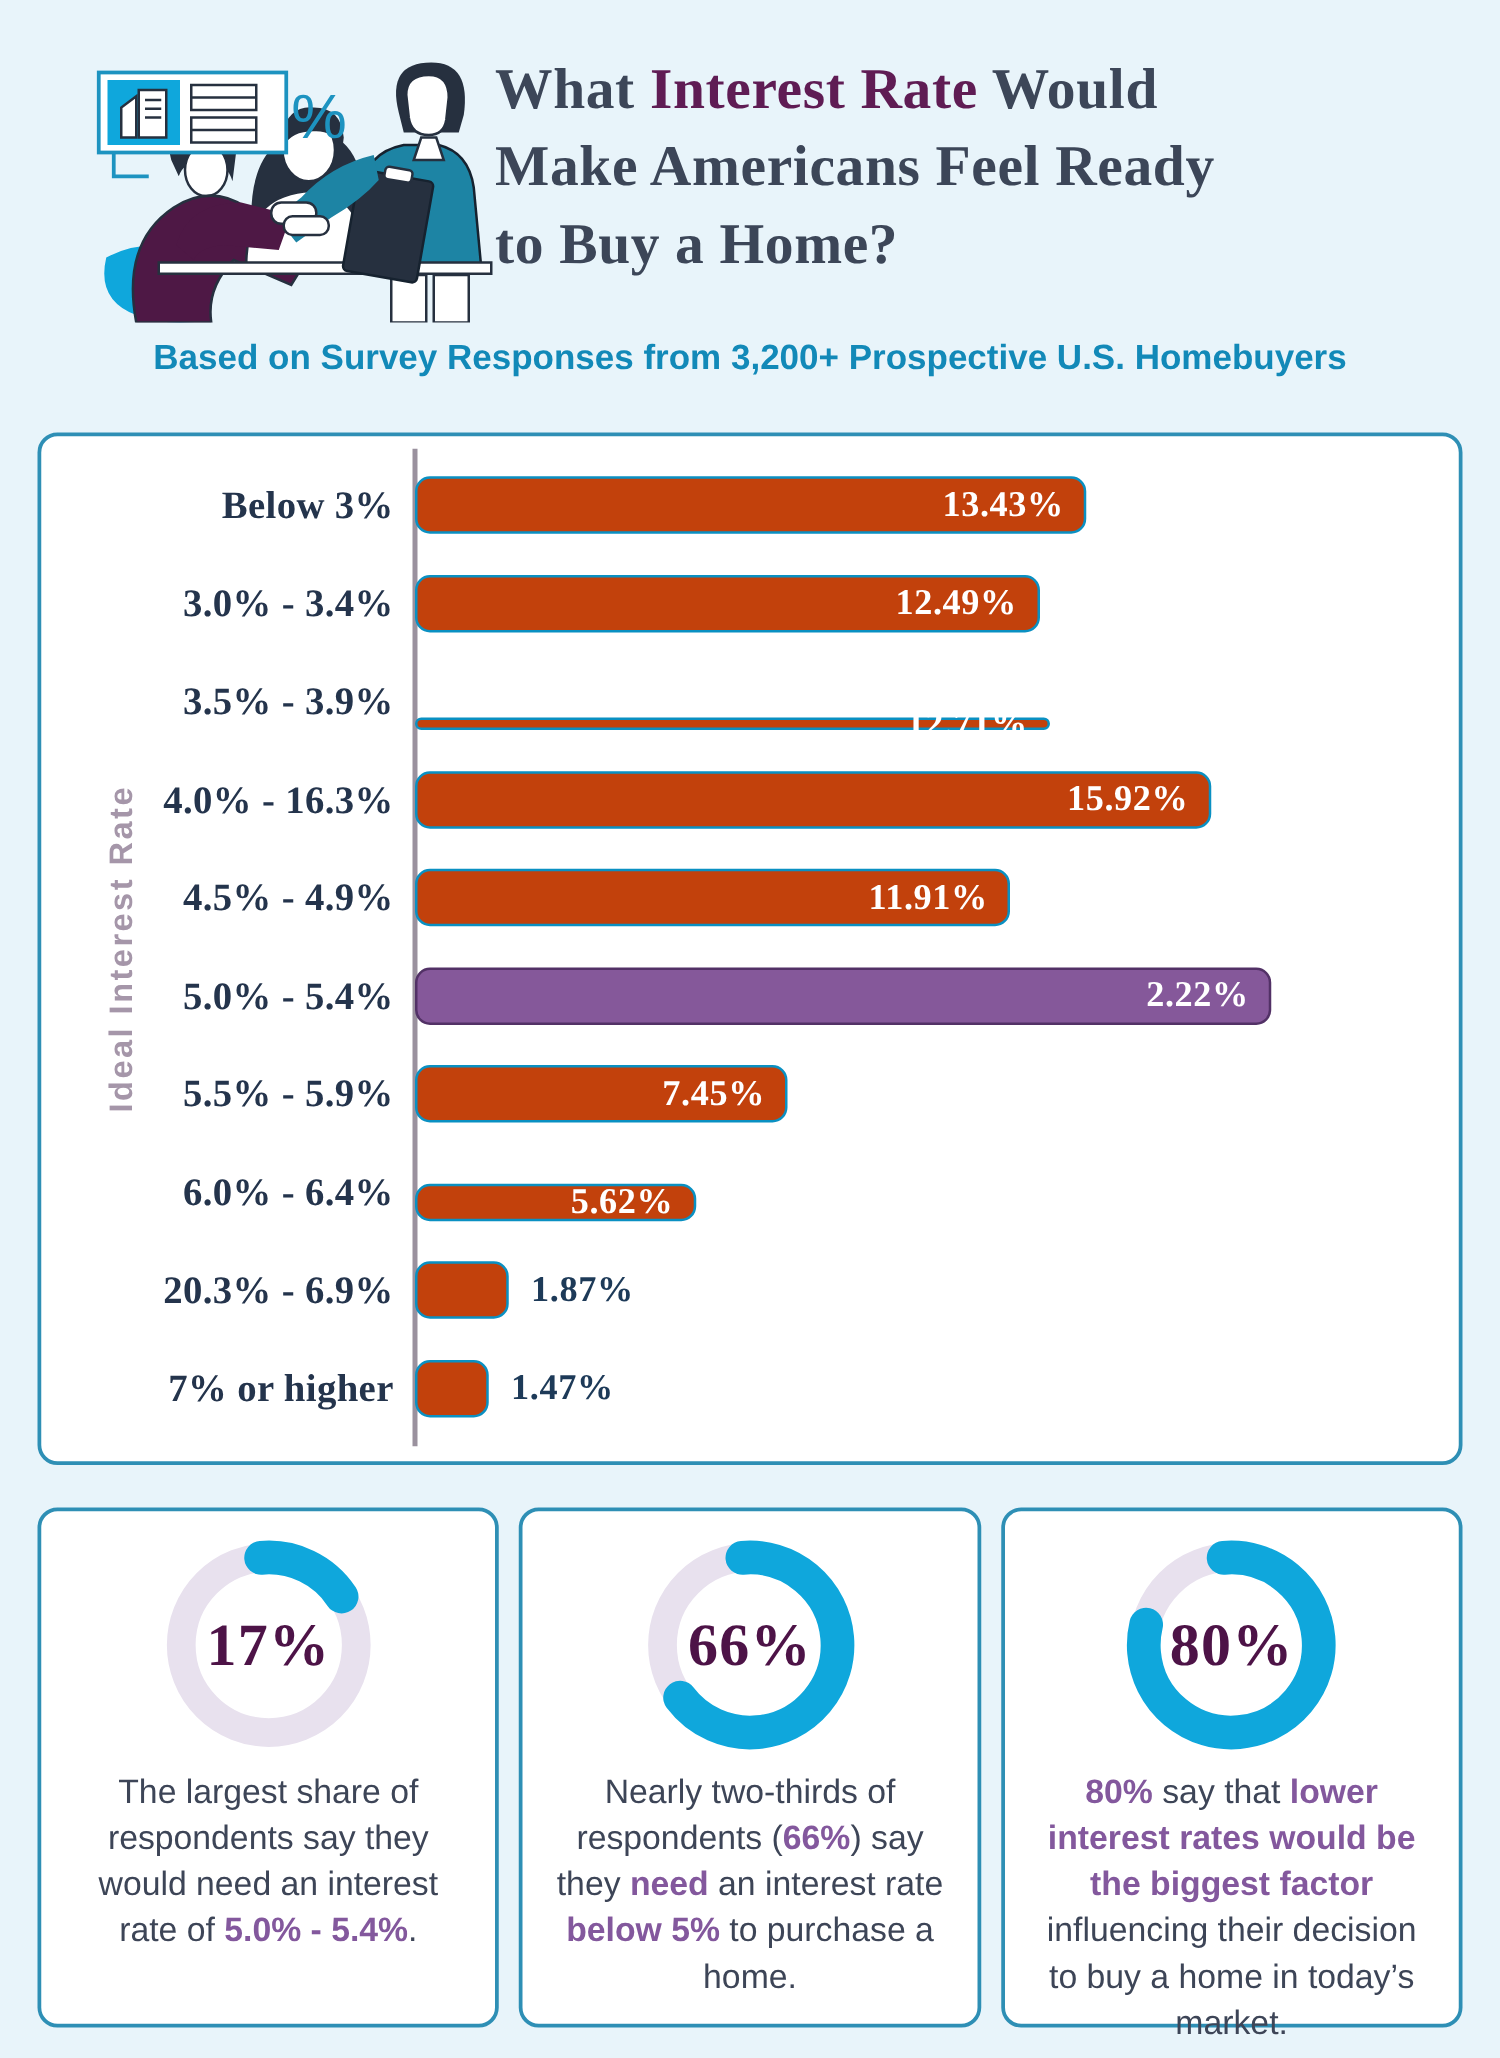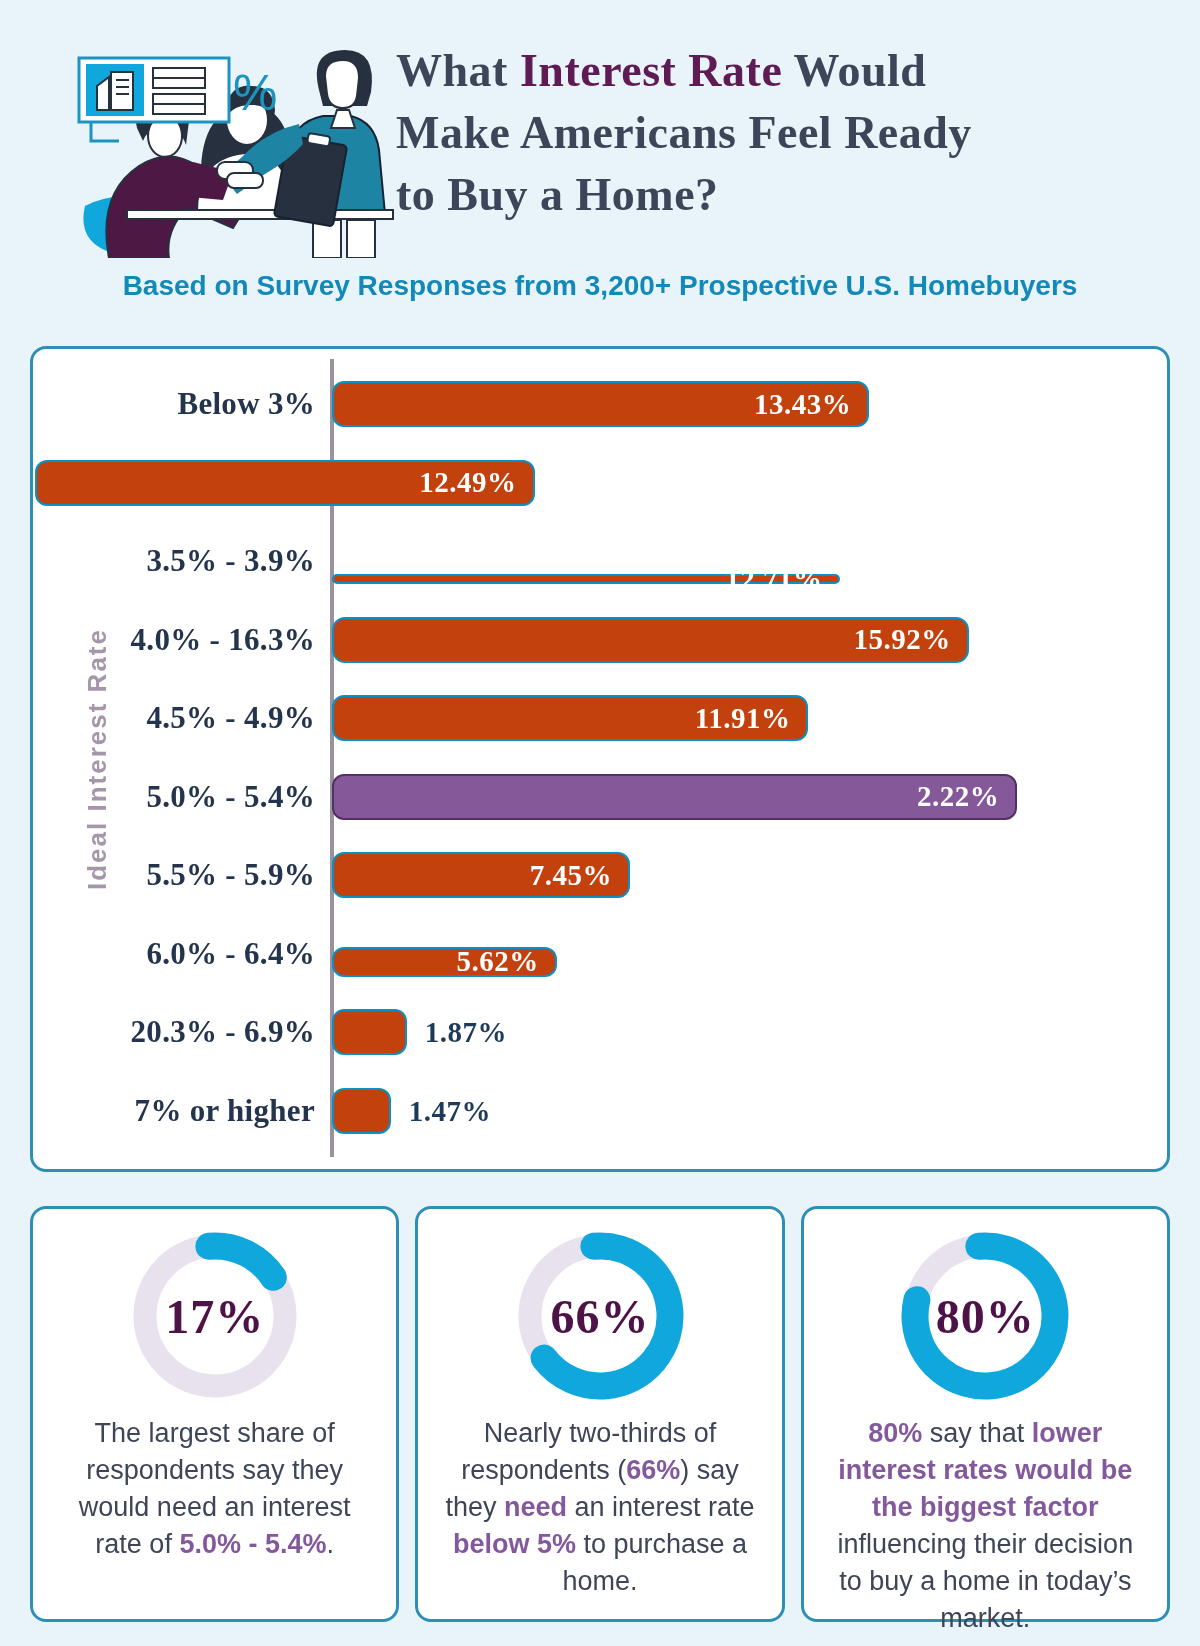--- a/index.html
+++ b/index.html
@@ -151,38 +151,39 @@
   <div class="rows">
       <div class="row">
         <div class="rlabel">Below 3%</div>
         <div class="track">
           <div class="bar" style="width: 537.2px;">
             <span class="val-in">13.43%</span>
           </div>
         </div>
       </div>
       <div class="row">
+        <div class="rlabel">3.0% - 3.4%</div>
         <div class="track">
           <div class="bar" style="width: 499.6px;">
             <span class="val-in">12.49%</span>
           </div>
         </div>
       </div>
       <div class="row">
         <div class="rlabel">3.5% - 3.9%</div>
         <div class="track">
           <div class="bar" style="width: 508.4px; margin-top: 36px;">
             <span class="val-in">12.71%</span>
           </div>
         </div>
       </div>
       <div class="row">
         <div class="rlabel">4.0% - 16.3%</div>
         <div class="track">
-          <div class="bar" style="width: 636.8px; border-radius: 13px;">
+          <div class="bar" style="width: 636.8px;">
             <span class="val-in">15.92%</span>
           </div>
         </div>
       </div>
       <div class="row">
         <div class="rlabel">4.5% - 4.9%</div>
         <div class="track">
           <div class="bar" style="width: 476.4px; padding-left: 32px;">
             <span class="val-in">11.91%</span>
           </div>

